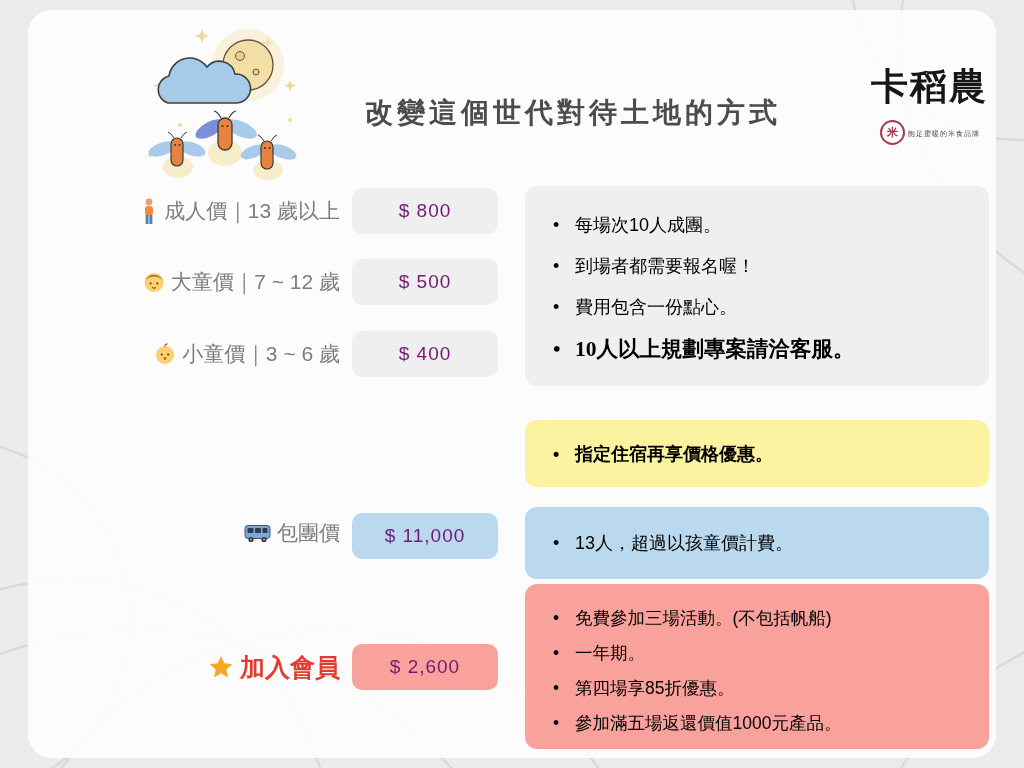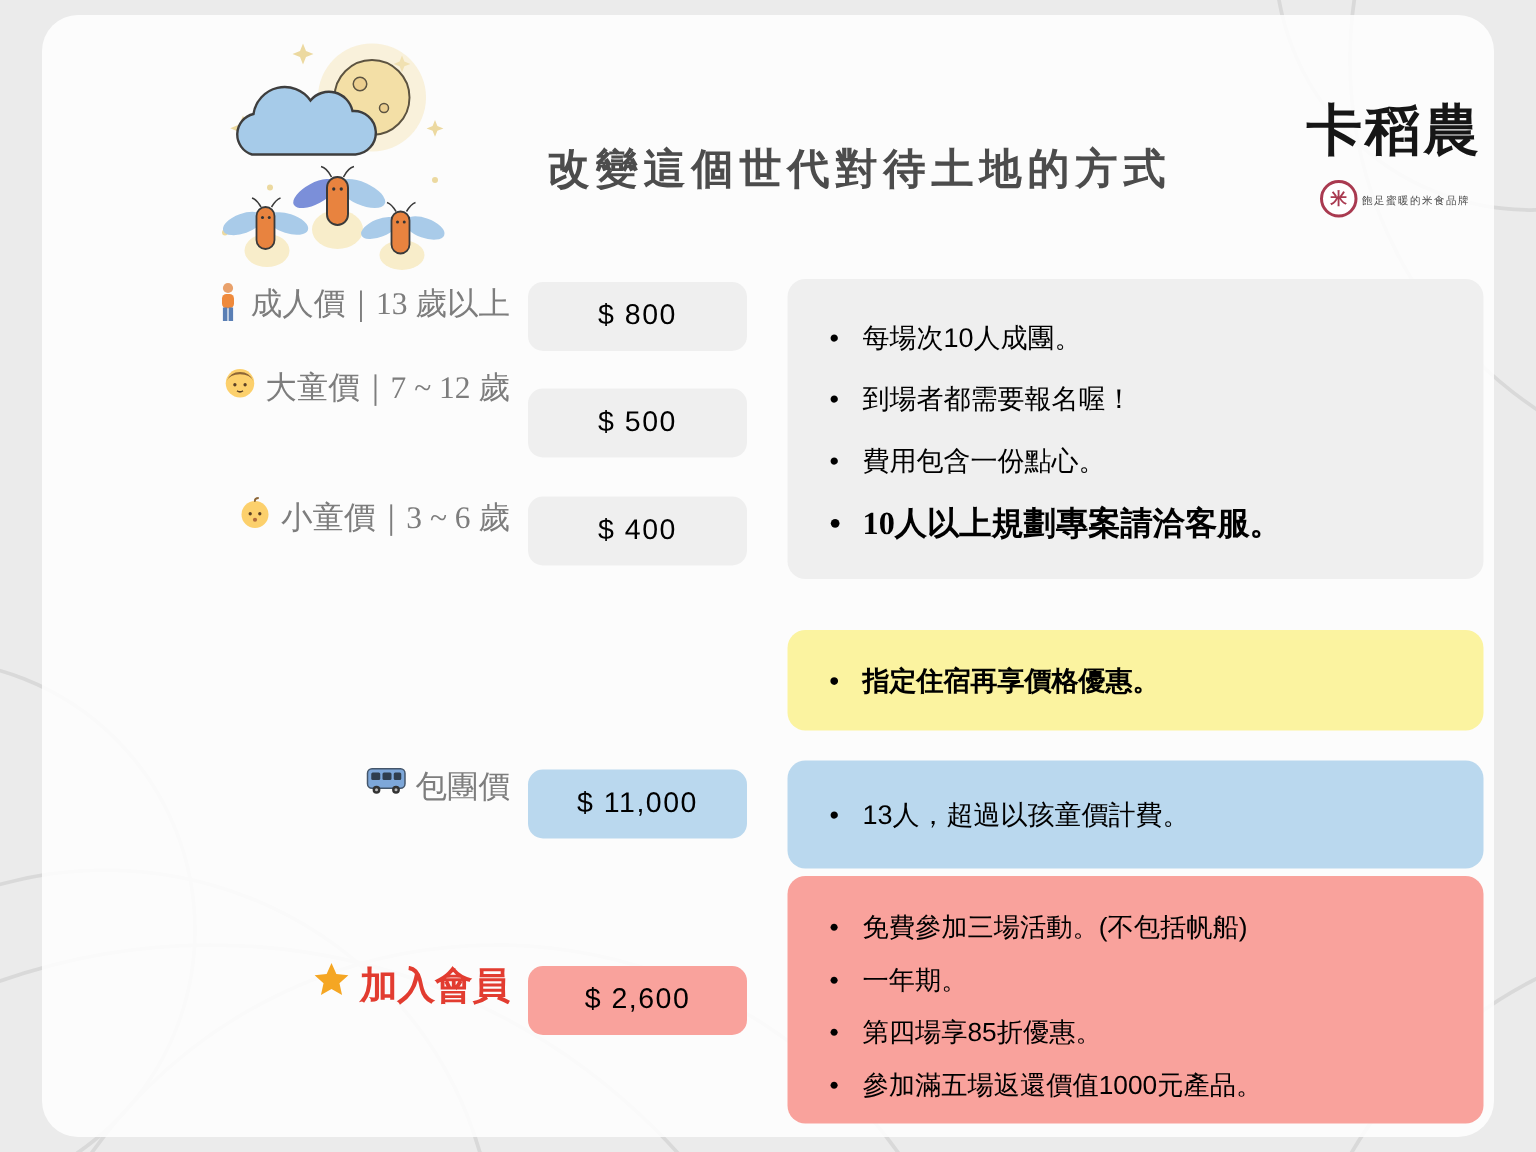--- a/index.html
+++ b/index.html
@@ -14,25 +14,25 @@
   .title{left:330px;top:84px;width:430px;text-align:center;
     font-size:28px;font-weight:700;color:#4c4c4c;letter-spacing:4px;}
   .logo-brand{left:843px;top:58px;width:140px;font-family:"DejaVu Serif","Liberation Serif",serif;
     font-size:37px;font-weight:700;color:#161616;letter-spacing:2px;line-height:1;}
   .logo-seal{left:852px;top:110px;width:21px;height:21px;border-radius:50%;
     background:#fff;border:2px solid #a93a50;color:#a93a50;font-size:11px;
     display:flex;align-items:center;justify-content:center;font-weight:700;}
   .logo-tagline{left:880px;top:119px;font-size:7px;color:#4a4a4a;letter-spacing:1px;}
 
   
-  .rowlabel{left:52px;width:260px;height:46px;display:flex;align-items:flex-start;
-    justify-content:flex-end;gap:6px;font-size:21px;color:#7d7d7d;white-space:nowrap;font-family:Liberation Serif, serif;}
+  .rowlabel{left:52px;width:260px;height:46px;display:flex;align-items:center;
+    justify-content:flex-end;gap:6px;font-size:21px;color:#7d7d7d;white-space:nowrap;}
   .pill{left:324px;width:146px;height:46px;border-radius:10px;
     display:flex;align-items:center;justify-content:center;
-    font-size:19px;font-weight:500;color:#000000;letter-spacing:1px;}
+    font-size:19px;font-weight:500;color:#701a75;letter-spacing:1px;}
   .pill-gray{background:#efefef;}
   .pill-blue{background:#bad8ee;}
   .pill-pink{background:#f9a29c;}
   .member-label{font-size:25px;font-weight:700;color:#e23c30;}
 
   
   .ibox{left:497px;width:464px;border-radius:12px;box-sizing:border-box;
     padding:0 24px 0 26px;color:#000000;}
   .ibox ul{list-style:none;margin:0;padding:0;}
   .ibox li{position:relative;padding-left:24px;font-size:18px;line-height:24px;}
@@ -127,21 +127,21 @@
           <circle cx="9" cy="4" r="3.4" fill="#e9a16b"></circle>
           <rect x="5" y="8" width="8" height="9.5" rx="3" fill="#ef8a3c"></rect>
           <rect x="5.6" y="17" width="3" height="9" fill="#5a7fb5"></rect>
           <rect x="9.4" y="17" width="3" height="9" fill="#5a7fb5"></rect>
         </svg>
       </span>
       <span>成人價｜13 歲以上</span>
     </div>
     <div class="abs pill pill-gray" style="top:178px;">$ 800</div>
 
-    <div class="abs rowlabel" style="top:234px;">
+    <div class="abs rowlabel" style="top:249px;">
       <span class="icon">
         <svg width="22" height="22" viewBox="0 0 22 22">
           <circle cx="11" cy="11.5" r="9.5" fill="#fcd06c"></circle>
           <path d="M2.2 10 a9.5 9.5 0 0 1 17.6 0 q-2 -4.5 -8.8 -4.5 q-6.8 0 -8.8 4.5z" fill="#8d6637"></path>
           <circle cx="7.6" cy="12.5" r="1.1" fill="#5b4026"></circle>
           <circle cx="14.4" cy="12.5" r="1.1" fill="#5b4026"></circle>
           <path d="M9 16.5 q2 1.5 4 0" fill="none" stroke="#5b4026" stroke-width="1"></path>
         </svg>
       </span>
       <span>大童價｜7 ~ 12 歲</span>

